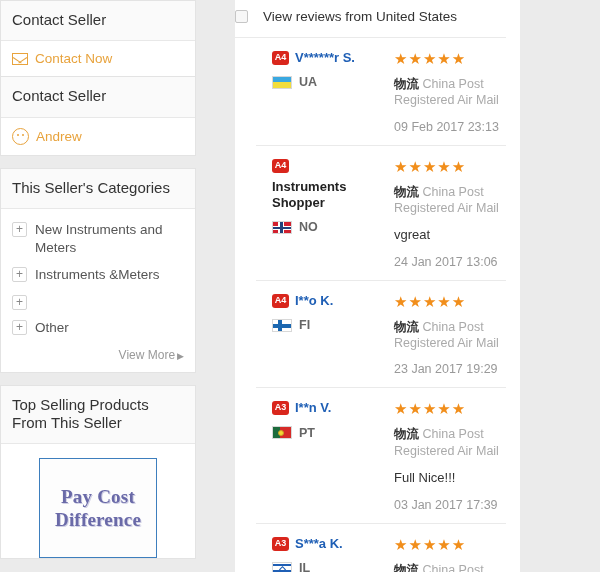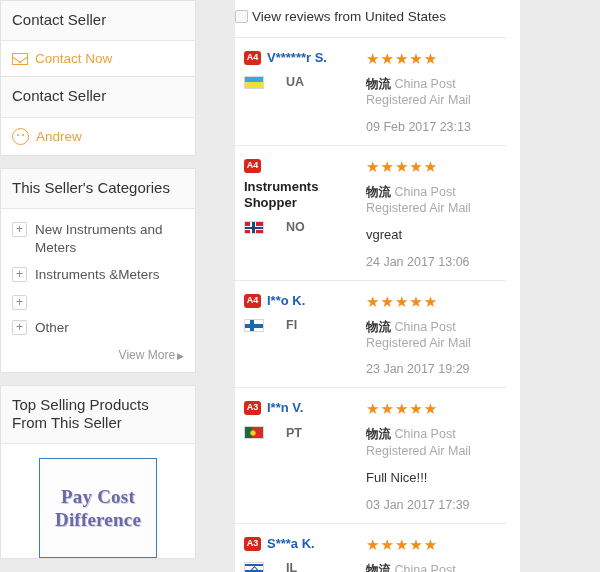--- a/index.html
+++ b/index.html
@@ -163,38 +163,39 @@
   .gap { width: 39px; flex: 0 0 39px; background: #ebebeb; }
   .reviews {
     flex: 1 1 auto;
     background: #ffffff;
     padding: 0 14px 0 0;
     box-sizing: border-box;
   }
   .filter-row {
     display: flex;
     align-items: center;
-    gap: 4px;
+    gap: 15px;
     padding: 9px 0 13px 0;
     border-bottom: 1px solid #eaeaea;
   }
   .checkbox {
     width: 13px; height: 13px;
     border: 1px solid #c6c6c6;
     background: #f7f7f7;
     border-radius: 2px;
     flex: 0 0 auto;
     box-sizing: border-box;
   }
   .filter-label { font-size: 13.5px; color: #333; }
 
   .review {
     display: flex;
-    padding: 12px 0 11px 9px;
+    padding: 12px 0 11px 16px;
     border-bottom: 1px solid #eaeaea;
+    margin-left: 21px;
   }
   .review:last-child { border-bottom: none; }
   .rv-user {
     width: 122px;
     flex: 0 0 122px;
     padding-right: 6px;
     box-sizing: border-box;
   }
   .rv-user-top {
     display: flex;
@@ -221,21 +222,21 @@
     font-size: 13px;
     font-weight: bold;
     color: #1f5fb5;
     line-height: 1.25;
     word-break: break-word;
   }
   .rv-name.plain { color: #222; }
   .rv-country {
     display: flex;
     align-items: center;
-    gap: 22px;
+    gap: 7px;
     margin-top: 9px;
   }
   .rv-cc { font-size: 12.5px; color: #666; font-weight: bold; }
   .flag {
     width: 20px; height: 13px;
     flex: 0 0 auto;
     border: 1px solid #d8d8d8;
     box-sizing: border-box;
     position: relative;
     overflow: hidden;

